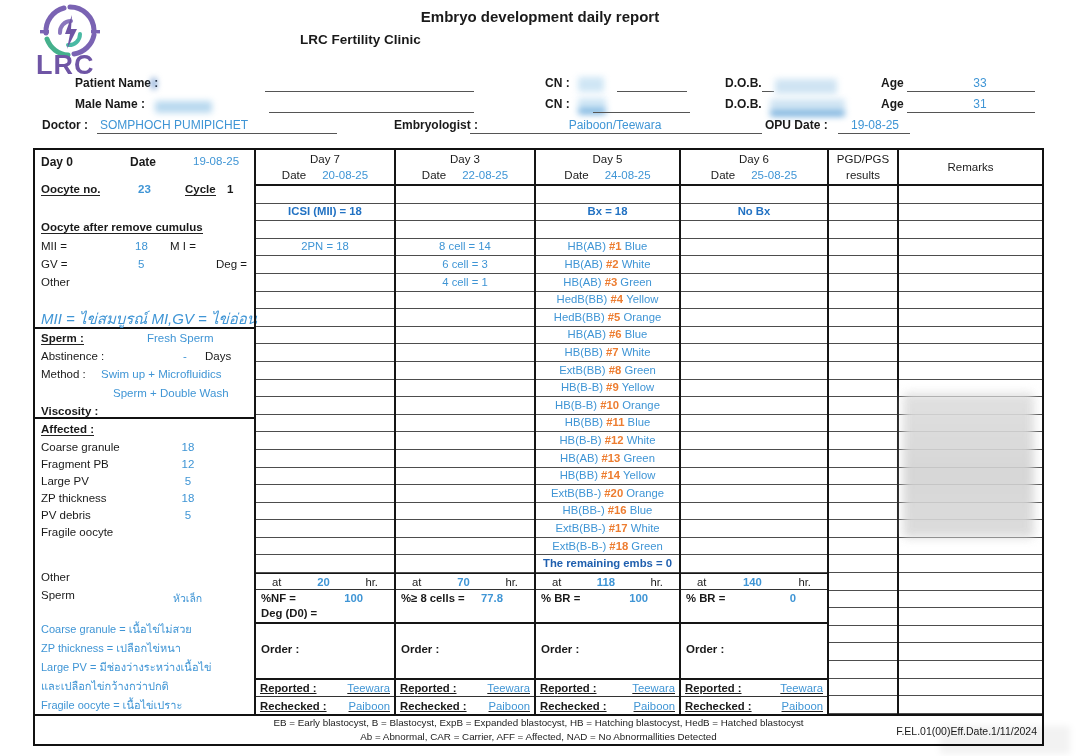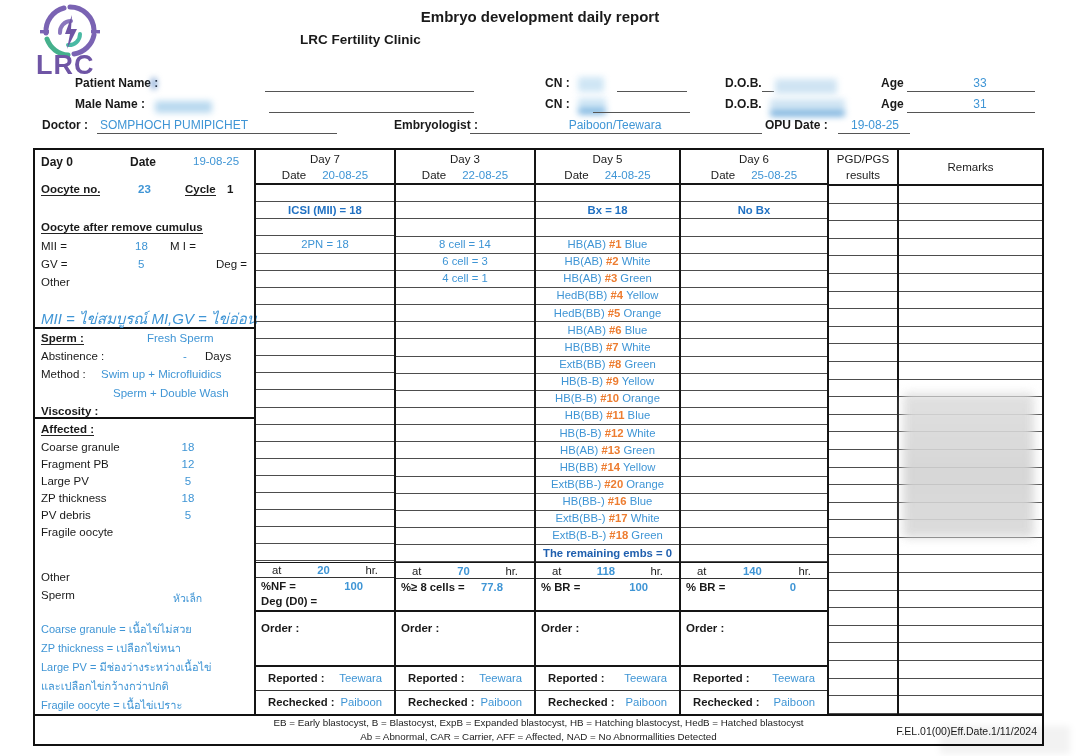--- a/index.html
+++ b/index.html
@@ -25,23 +25,23 @@
   .chead{height:36px;box-sizing:border-box;border-bottom:2.5px solid #151515;display:flex;flex-direction:column;
          align-items:center;justify-content:center;font-size:11.5px;line-height:16px;}
   .chead .dlab{margin-right:16px;}
   .cbody{display:flex;flex-direction:column;height:387px;}
   .grow{flex:1 1 0;box-sizing:border-box;border-bottom:1px solid #4d4d4d;display:flex;align-items:center;
         justify-content:center;font-size:11.3px;line-height:1;white-space:nowrap;overflow:hidden;}
   .atrow{height:17px;box-sizing:border-box;border-top:1px solid #151515;border-bottom:1px solid #333;
          display:flex;align-items:center;justify-content:space-between;font-size:11.3px;padding:0 16px;}
   .stat{height:34px;box-sizing:border-box;border-bottom:2px solid #151515;font-size:11.3px;padding:1px 5px;}
   .statline{display:flex;justify-content:space-between;padding-right:26px;line-height:15px;}
-  .order{height:56px;box-sizing:border-box;border-bottom:2px solid #151515;font-size:11.5px;padding:10px 5px;}
-  .sig{height:24px;box-sizing:border-box;border-bottom:1px solid #333;display:flex;align-items:center;
-       justify-content:space-between;font-size:11.3px;padding:0 12px;}
+  .order{height:56px;box-sizing:border-box;border-bottom:2px solid #151515;font-size:11.5px;padding:19px 5px;}
+  .sig{height:17px;box-sizing:border-box;border-bottom:1px solid #333;display:flex;align-items:center;
+       justify-content:space-between;font-size:11.3px;padding:0 4px;text-decoration:underline;}
   .sig.last{border-bottom:none;}
   .pline{position:absolute;font-size:11.5px;white-space:nowrap;}
   .sectline{position:absolute;left:0;right:0;border-top:2px solid #111;}
   #footer-row{position:relative;height:30px;border-top:2px solid #111;box-sizing:border-box;}
   .flegend{text-align:center;font-size:9.8px;line-height:14px;color:#222;}
   .blurbox{position:absolute;filter:blur(3px);border-radius:2px;}
   .redact{position:absolute;filter:blur(5px);border-radius:4px;background:linear-gradient(180deg,#dedede 0%,#d2d2d2 55%,#d9d9d9 100%);opacity:.9;}
 </style>
 </head>
 <body>

